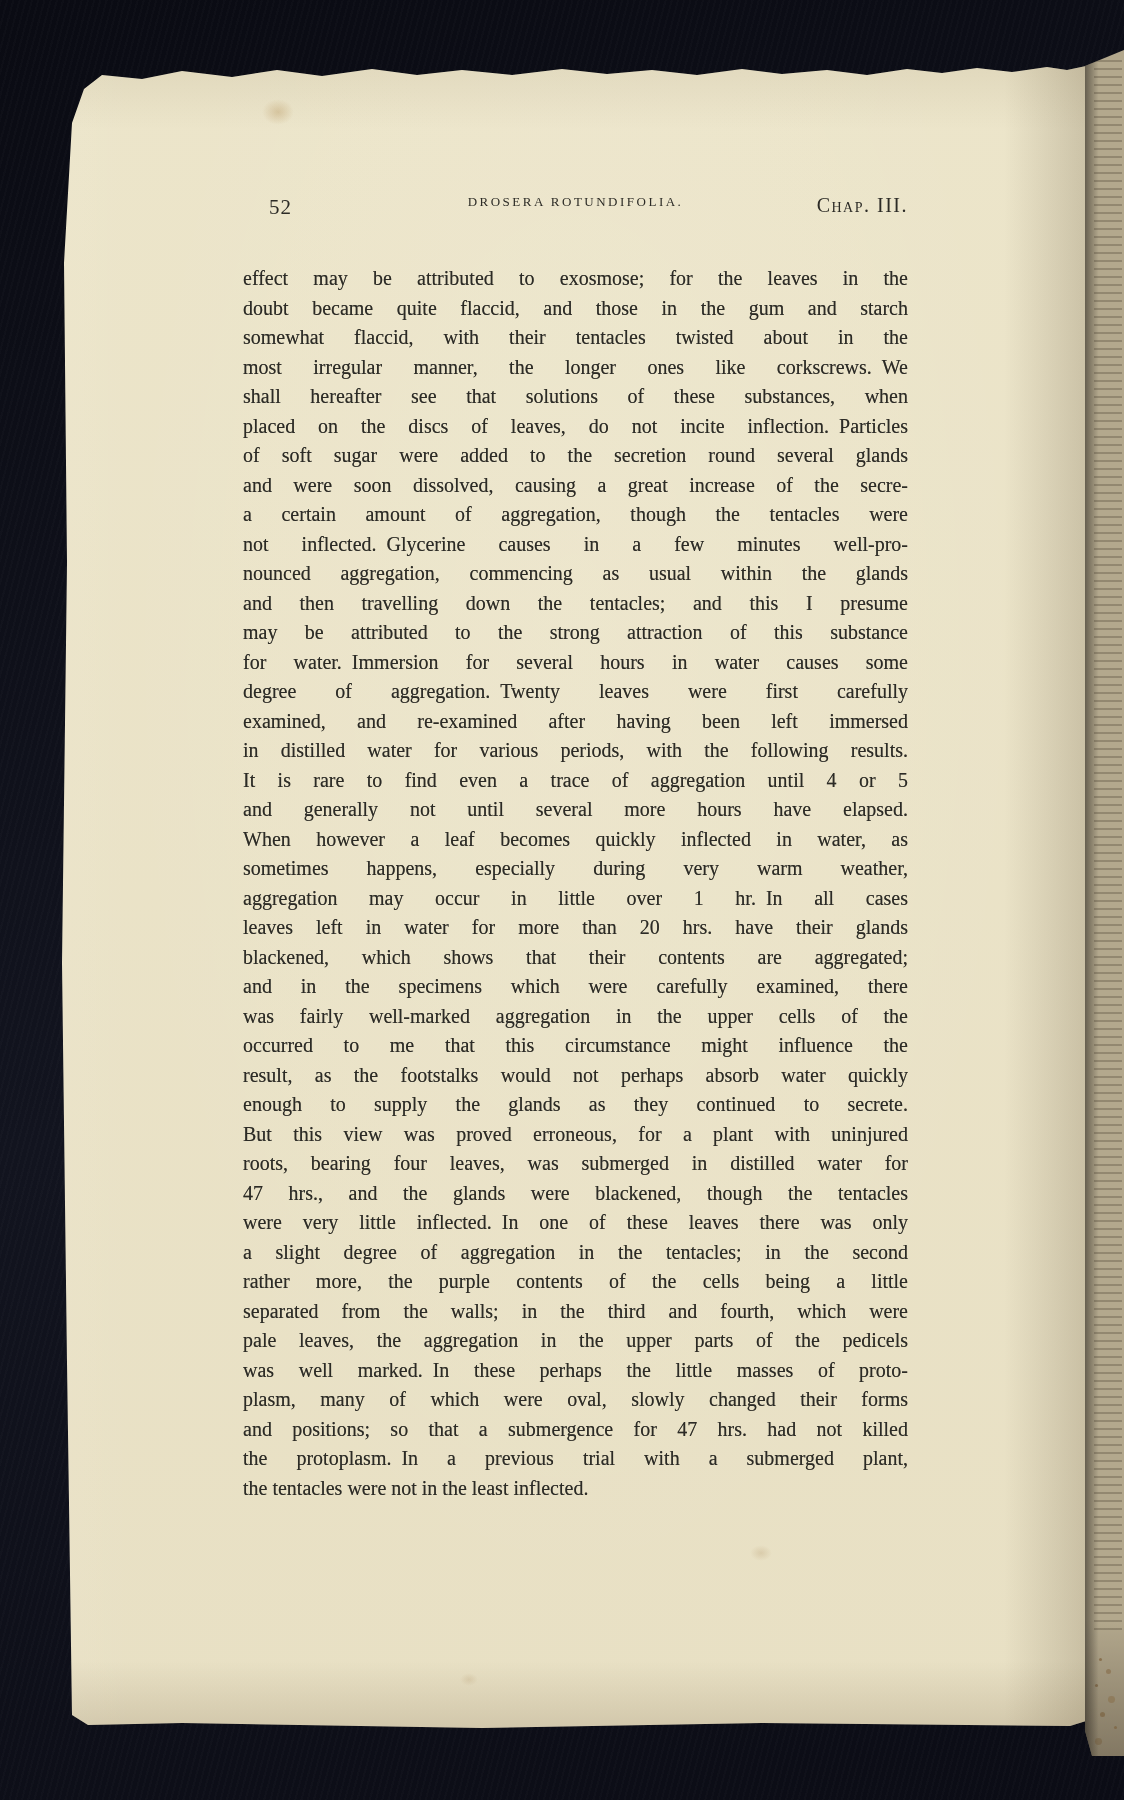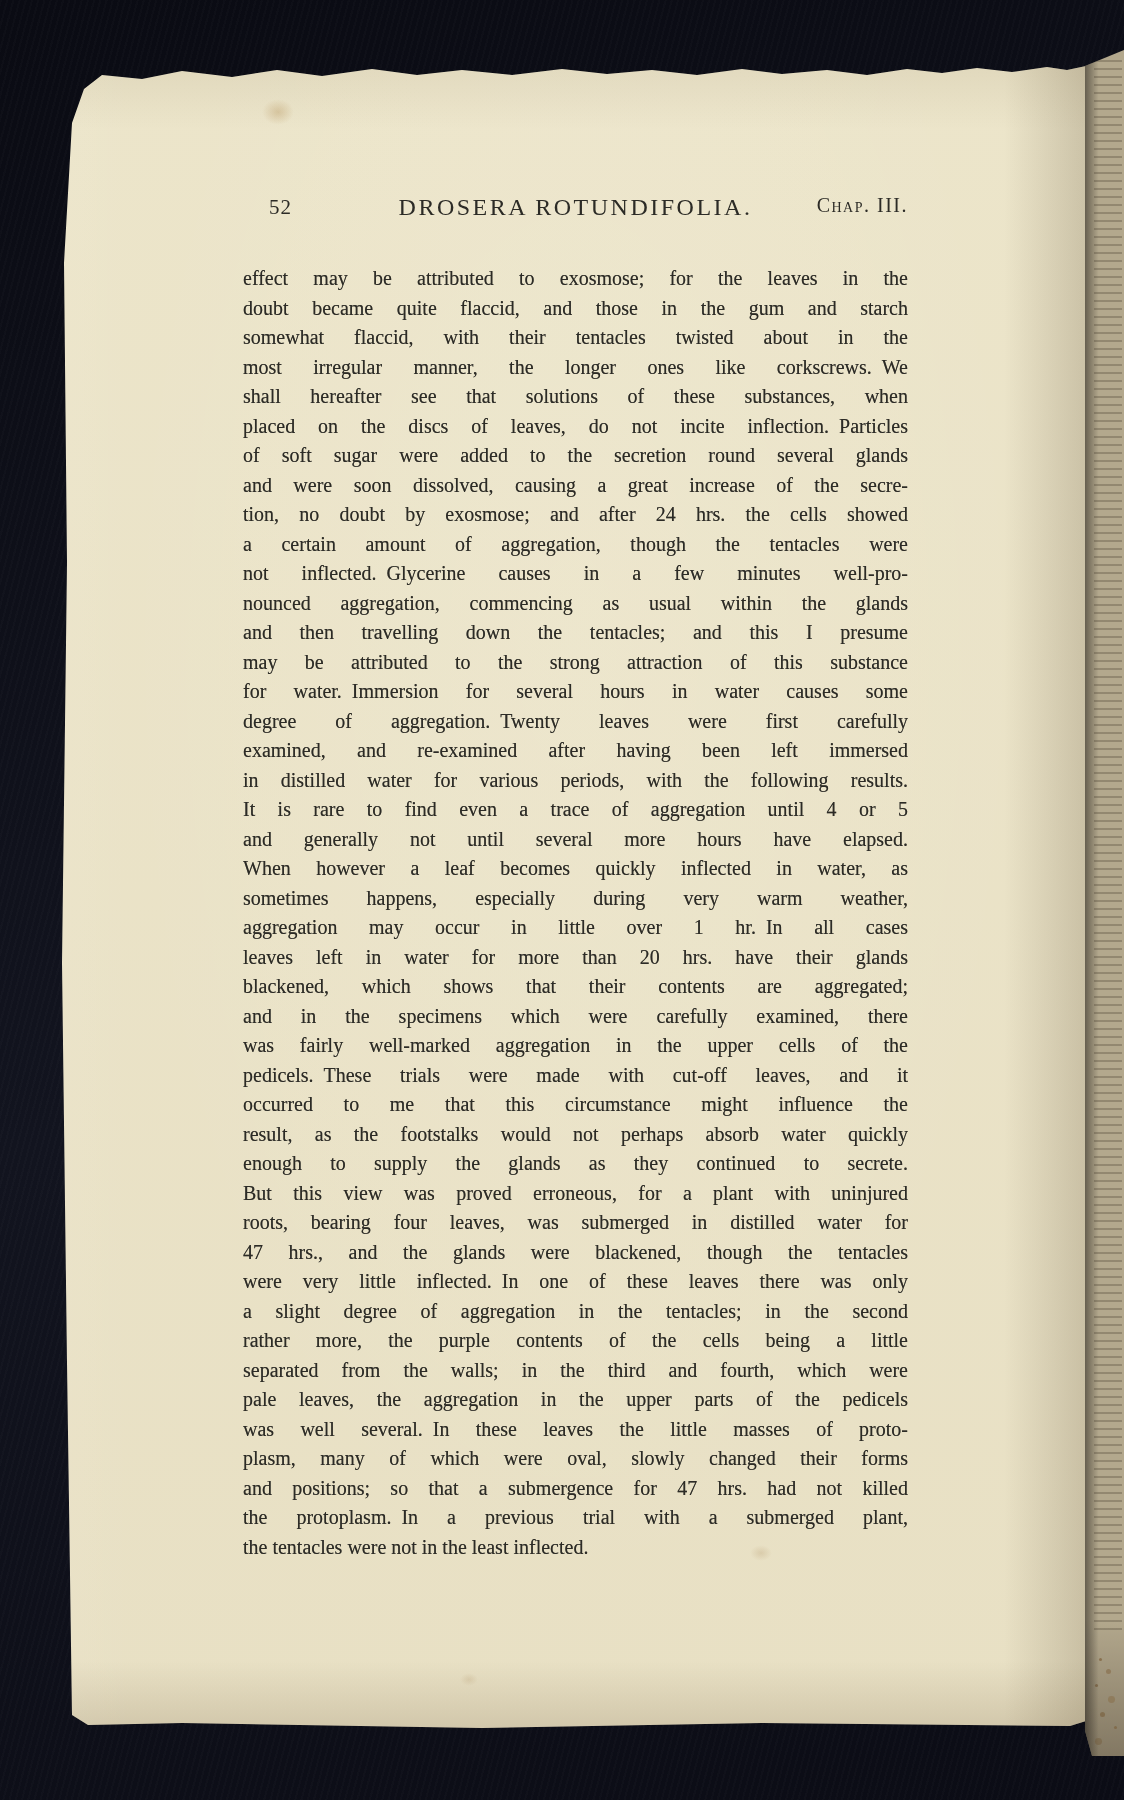--- a/index.html
+++ b/index.html
@@ -41,21 +41,21 @@
     position: absolute; top: 131px; left: 181px;
     width: 665px; height: 32px;
   }
   .page-num {
     position: absolute; left: 26px; top: 1px;
     font-size: 21px; letter-spacing: 1px;
   }
   .running-title {
     position: absolute; left: 0; right: 0; top: 0;
     text-align: center;
-    font-size: 24px; letter-spacing: 2.5px;
+    font-size: 13px; letter-spacing: 2.5px;
   }
   .chapter {
     position: absolute; right: 0; top: 0;
     font-variant: small-caps;
     font-size: 20px; letter-spacing: 1.5px;
   }
 
   
   .body-text {
     position: absolute; top: 201px; left: 181px;
@@ -125,52 +125,50 @@
 
   <div class="body-text">
     <div class="line">effect may be attributed to exosmose; for the leaves in the</div>
     <div class="line">doubt became quite flaccid, and those in the gum and starch</div>
     <div class="line">somewhat flaccid, with their tentacles twisted about in the</div>
     <div class="line">most irregular manner, the longer ones like corkscrews. We</div>
     <div class="line">shall hereafter see that solutions of these substances, when</div>
     <div class="line">placed on the discs of leaves, do not incite inflection. Particles</div>
     <div class="line">of soft sugar were added to the secretion round several glands</div>
     <div class="line">and were soon dissolved, causing a great increase of the secre-</div>
-    <div class="line">tion, no doubt by exosmose; and after 24 hrs. the cells showed</div>
     <div class="line">a certain amount of aggregation, though the tentacles were</div>
     <div class="line">not inflected. Glycerine causes in a few minutes well-pro-</div>
     <div class="line">nounced aggregation, commencing as usual within the glands</div>
     <div class="line">and then travelling down the tentacles; and this I presume</div>
     <div class="line">may be attributed to the strong attraction of this substance</div>
     <div class="line">for water. Immersion for several hours in water causes some</div>
     <div class="line">degree of aggregation. Twenty leaves were first carefully</div>
     <div class="line">examined, and re-examined after having been left immersed</div>
     <div class="line">in distilled water for various periods, with the following results.</div>
     <div class="line">It is rare to find even a trace of aggregation until 4 or 5</div>
     <div class="line">and generally not until several more hours have elapsed.</div>
     <div class="line">When however a leaf becomes quickly inflected in water, as</div>
     <div class="line">sometimes happens, especially during very warm weather,</div>
     <div class="line">aggregation may occur in little over 1 hr. In all cases</div>
     <div class="line">leaves left in water for more than 20 hrs. have their glands</div>
     <div class="line">blackened, which shows that their contents are aggregated;</div>
     <div class="line">and in the specimens which were carefully examined, there</div>
     <div class="line">was fairly well-marked aggregation in the upper cells of the</div>
-    <div class="line">pedicels. These trials were made with cut-off leaves, and it</div>
     <div class="line">occurred to me that this circumstance might influence the</div>
     <div class="line">result, as the footstalks would not perhaps absorb water quickly</div>
     <div class="line">enough to supply the glands as they continued to secrete.</div>
     <div class="line">But this view was proved erroneous, for a plant with uninjured</div>
     <div class="line">roots, bearing four leaves, was submerged in distilled water for</div>
     <div class="line">47 hrs., and the glands were blackened, though the tentacles</div>
     <div class="line">were very little inflected. In one of these leaves there was only</div>
     <div class="line">a slight degree of aggregation in the tentacles; in the second</div>
     <div class="line">rather more, the purple contents of the cells being a little</div>
     <div class="line">separated from the walls; in the third and fourth, which were</div>
     <div class="line">pale leaves, the aggregation in the upper parts of the pedicels</div>
-    <div class="line">was well several. In these leaves the little masses of proto-</div>
+    <div class="line">was well marked. In these perhaps the little masses of proto-</div>
     <div class="line">plasm, many of which were oval, slowly changed their forms</div>
     <div class="line">and positions; so that a submergence for 47 hrs. had not killed</div>
     <div class="line">the protoplasm. In a previous trial with a submerged plant,</div>
     <div class="line last">the tentacles were not in the least inflected.</div>
   </div>
 
   <div class="stain stain-a"></div>
   <div class="stain stain-b"></div>
   <div class="stain stain-c"></div>
 </div>

